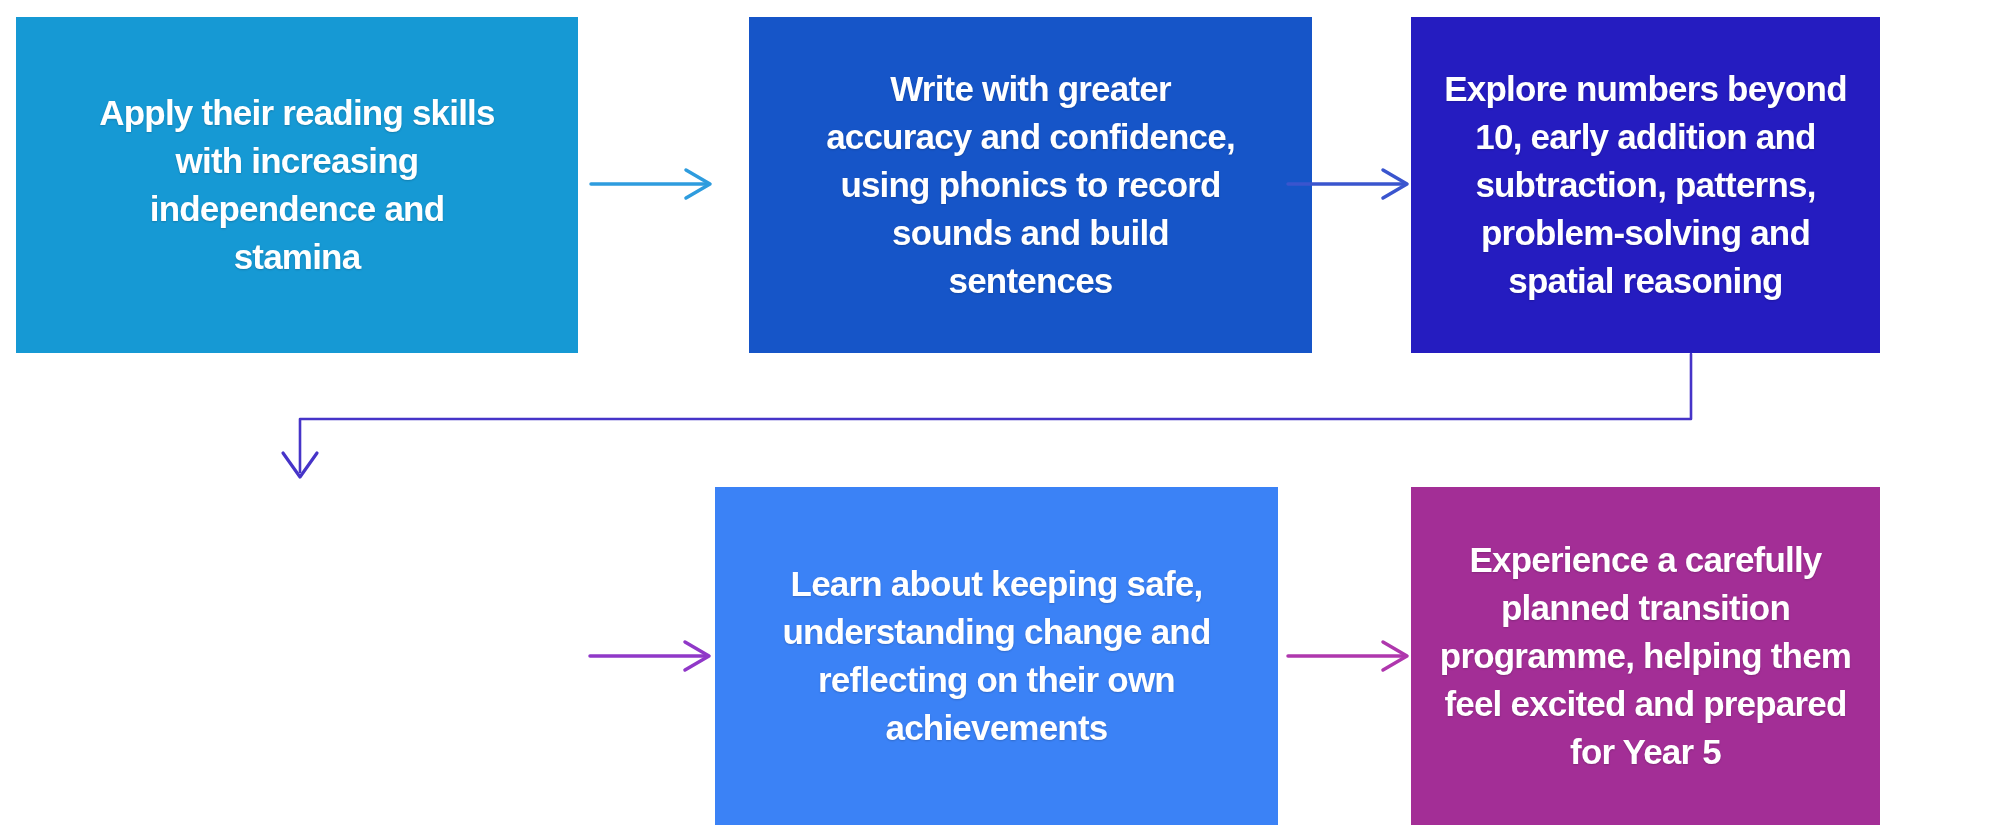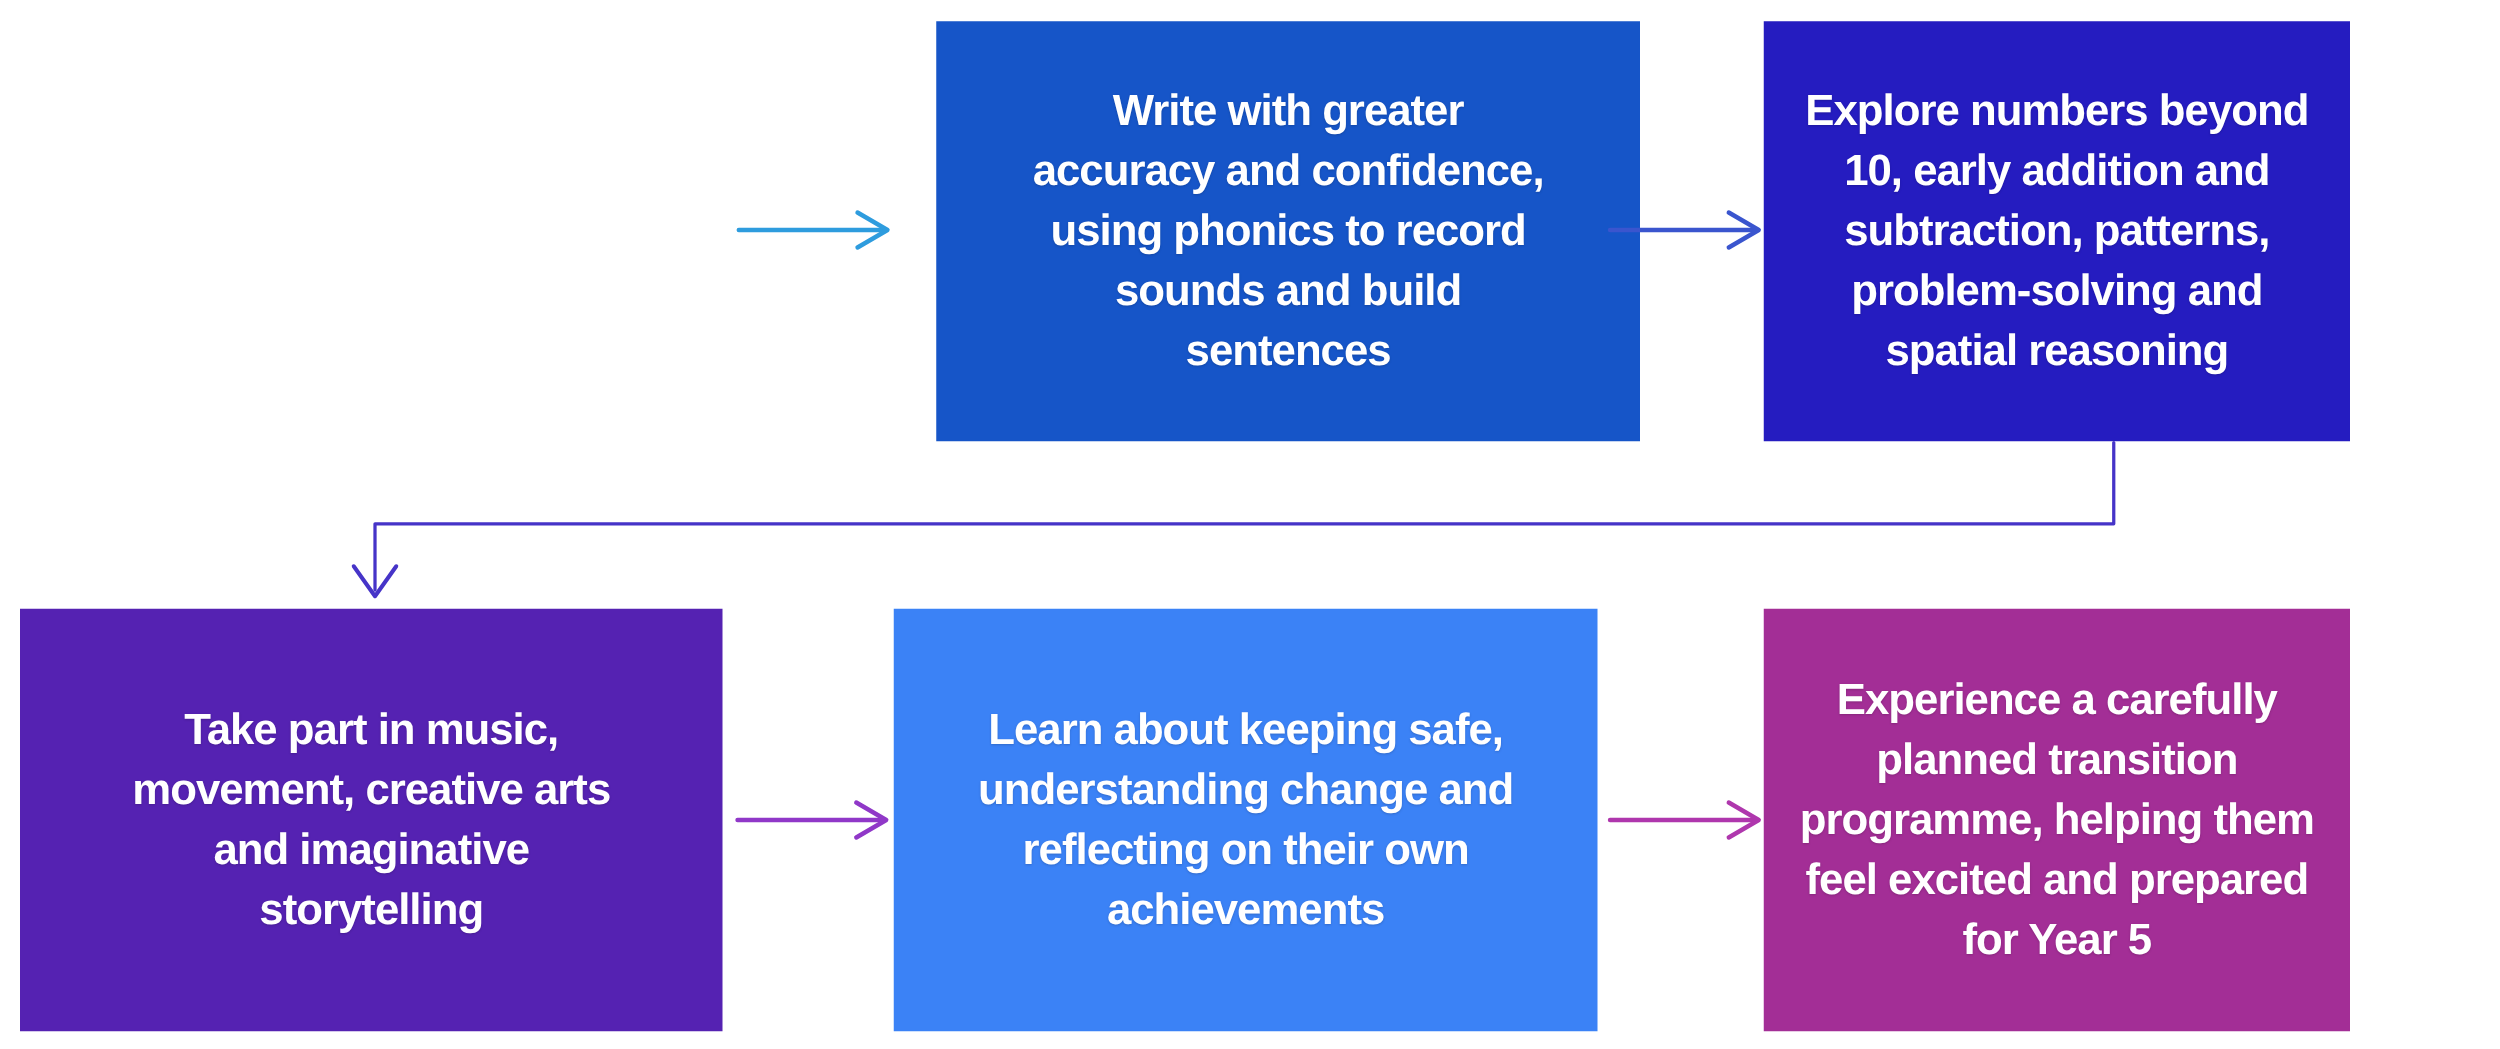--- a/index.html
+++ b/index.html
@@ -48,41 +48,41 @@
     width: 2000px;
     height: 839px;
     pointer-events: none;
   }
 </style>
 </head>
 <body>
 
 <div class="canvas">
 
+  <div class="flow-box r1 c1" style="background-color: rgb(22, 153, 212);">
+    <div class="label">Apply their reading skills
+with increasing
+independence and
+stamina</div>
+  </div>
   <div class="flow-box r1 c2" style="background-color: rgb(22, 85, 200); margin-left: 34px;">
     <div class="label">Write with greater
 accuracy and confidence,
 using phonics to record
 sounds and build
 sentences</div>
   </div>
   <div class="flow-box r1 c3" style="background-color: rgb(37, 28, 192);">
     <div class="label">Explore numbers beyond
 10, early addition and
 subtraction, patterns,
 problem-solving and
 spatial reasoning</div>
   </div>
 
-  <div class="flow-box r2 c1" style="background-color: rgb(85, 34, 178);">
-    <div class="label">Take part in music,
-movement, creative arts
-and imaginative
-storytelling</div>
-  </div>
   <div class="flow-box r2 c2" style="background-color: #3b82f6;">
     <div class="label">Learn about keeping safe,
 understanding change and
 reflecting on their own
 achievements</div>
   </div>
   <div class="flow-box r2 c3" style="background-color: rgb(163, 46, 150);">
     <div class="label">Experience a carefully
 planned transition
 programme, helping them

